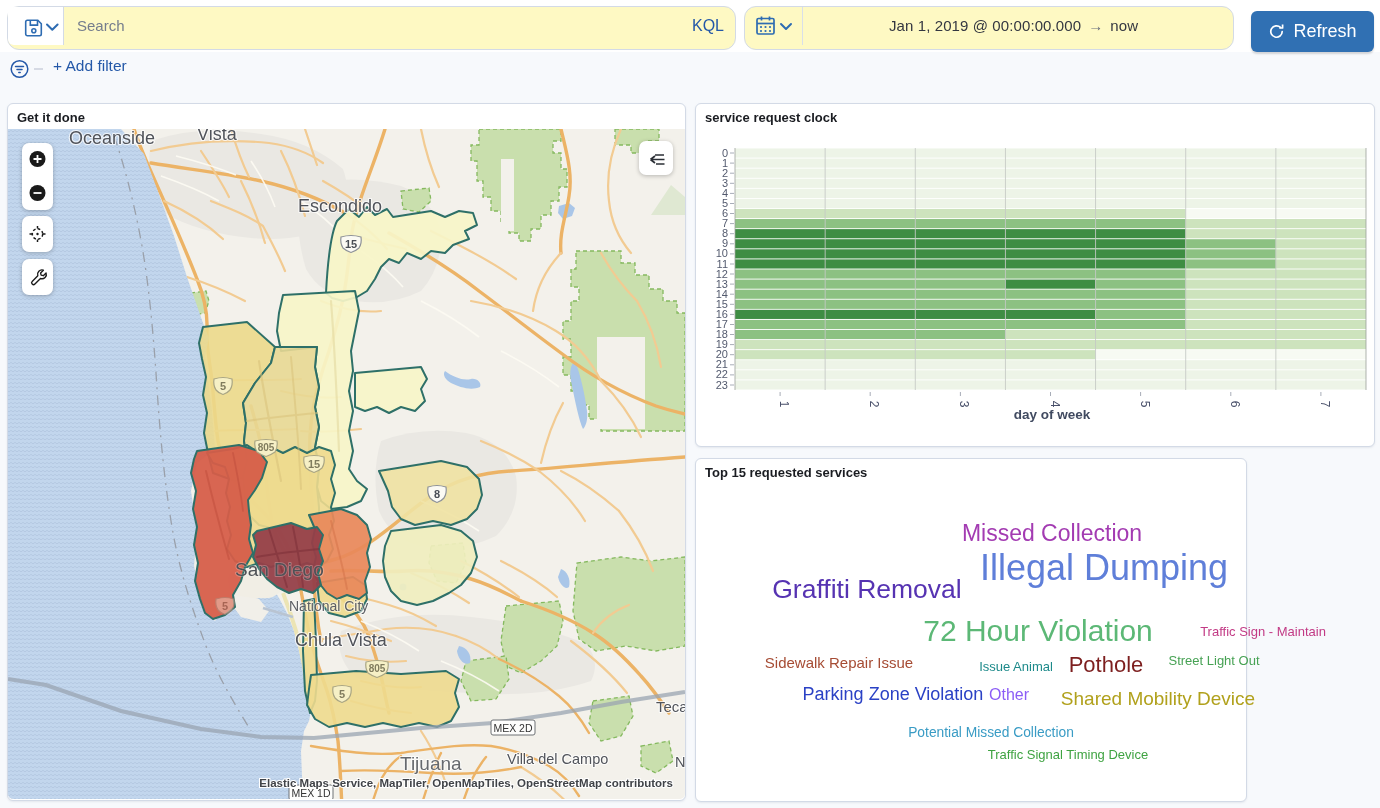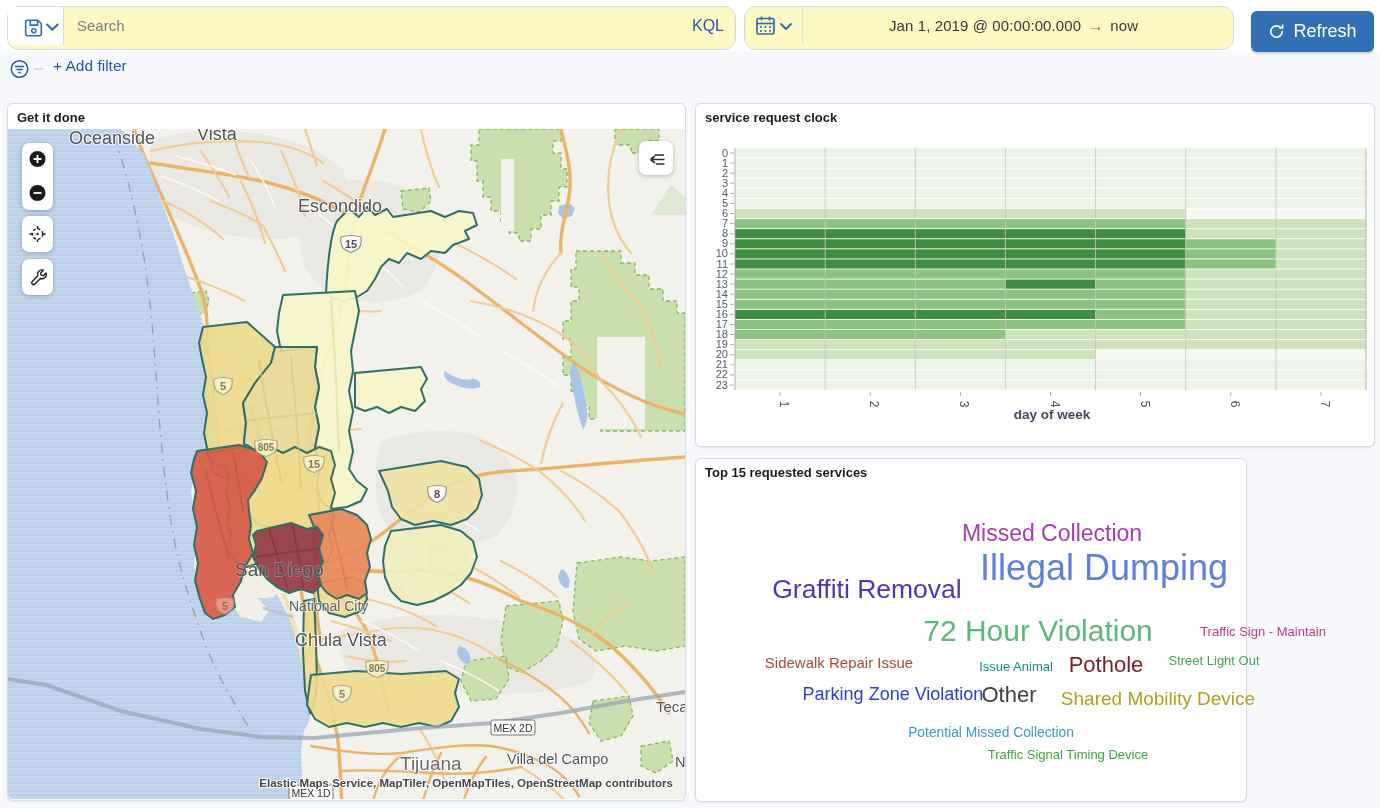--- a/index.html
+++ b/index.html
@@ -604,17 +604,17 @@
   <span class="tag" style="left:356px;top:74px; font-size:23px;color:#a33bb2;">Missed Collection</span>
   <span class="tag" style="left:408px;top:109px;font-size:36px;color:#5f7fd9;">Illegal Dumping</span>
   <span class="tag" style="left:171px;top:130px;font-size:26.5px;color:#5633b2;">Graffiti Removal</span>
   <span class="tag" style="left:342px;top:172px;font-size:30px;color:#5cb876;">72 Hour Violation</span>
   <span class="tag" style="left:567px;top:172px;font-size:13px;color:#c23a85;">Traffic Sign - Maintain</span>
   <span class="tag" style="left:143px;top:203px;font-size:15px;color:#a64c34;">Sidewalk Repair Issue</span>
   <span class="tag" style="left:320px;top:207px;font-size:13px;color:#1d8a8a;">Issue Animal</span>
   <span class="tag" style="left:410px;top:206px;font-size:22px;color:#7d1f1f;">Pothole</span>
   <span class="tag" style="left:518px;top:201px;font-size:13px;color:#47a254;">Street Light Out</span>
   <span class="tag" style="left:177px;top:235px;font-size:18px;color:#2a41c5;margin-left:20px;">Parking Zone Violation</span>
-  <span class="tag" style="left:313px;top:236px;font-size:22px;color:#404040;">Other</span>
+  <span class="tag" style="left:313px;top:236px;font-size:16px;color:#8b5cf6;">Other</span>
   <span class="tag" style="left:462px;top:240px;font-size:19px;color:#b1a11c;">Shared Mobility Device</span>
   <span class="tag" style="left:295px;top:273px;font-size:13.8px;color:#3a9cc5;">Potential Missed Collection</span>
   <span class="tag" style="left:372px;top:295px;font-size:13px;color:#3fa342;">Traffic Signal Timing Device</span>
 </div>
 
 </body></html>

